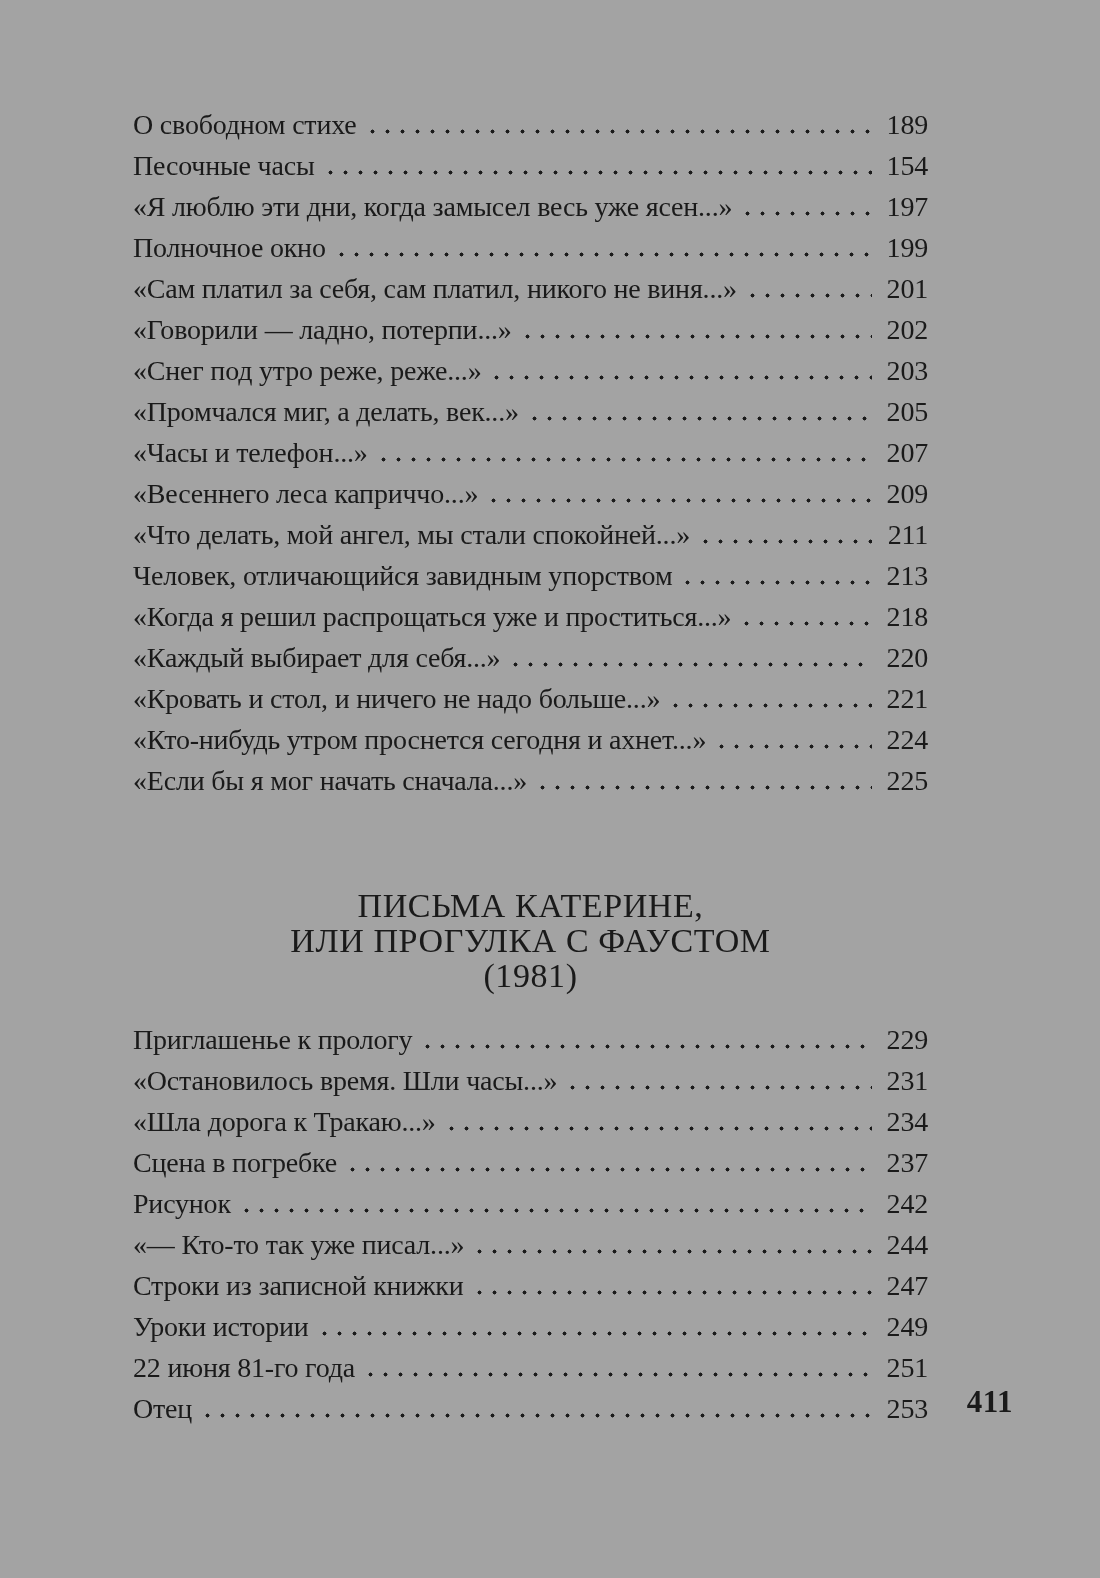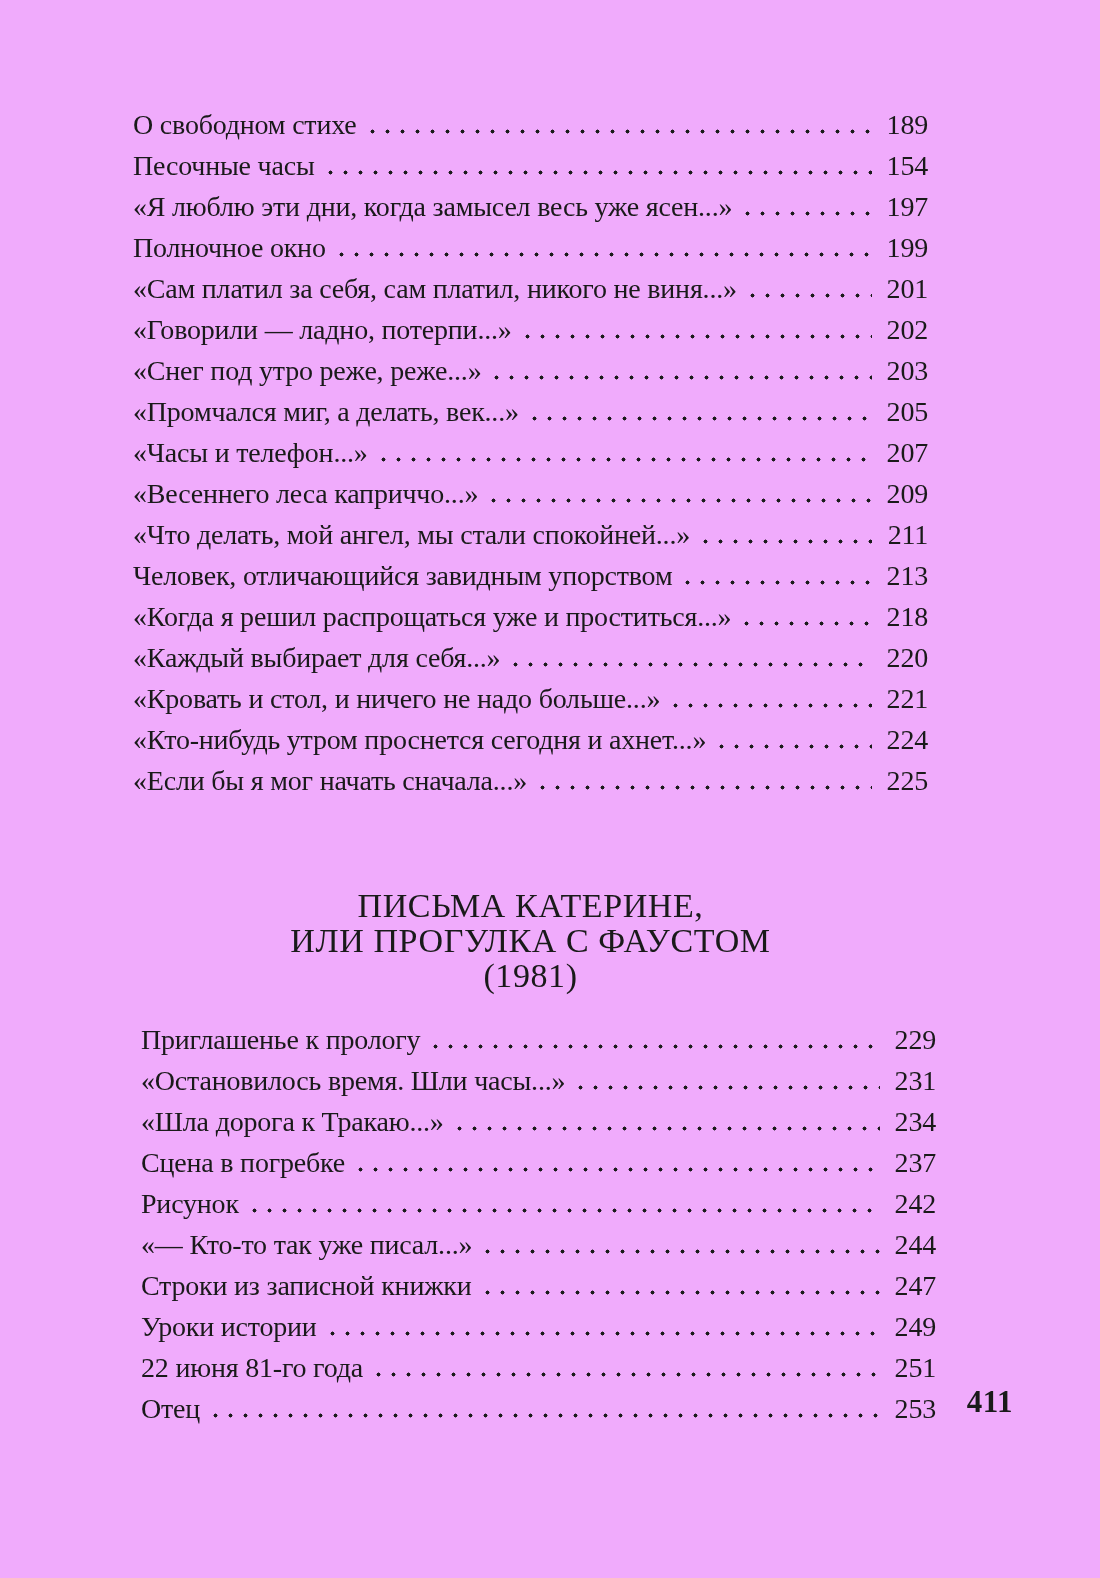--- a/index.html
+++ b/index.html
@@ -4,32 +4,32 @@
 <style>
   html, body {
     margin: 0;
     padding: 0;
     background: #ffffff;
   }
   .sheet {
     position: relative;
     width: 1100px;
     height: 1578px;
-    background: #f0abfc;
+    background: #a3a3a3;
     overflow: hidden;
     font-family: "Liberation Serif", "DejaVu Serif", serif;
     color: #1a1a1a;
   }
   .toc-block {
     position: absolute;
     left: 133px;
     width: 795px;
   }
   .toc-list-before { top: 104px; }
-  .toc-list-after  { top: 1019px; margin-left: 8px; }
+  .toc-list-after  { top: 1019px; }
   .toc-row {
     display: flex;
     align-items: baseline;
     height: 41px;
     line-height: 41px;
     font-size: 28px;
     letter-spacing: -0.2px;
     white-space: nowrap;
   }
   .toc-title {

